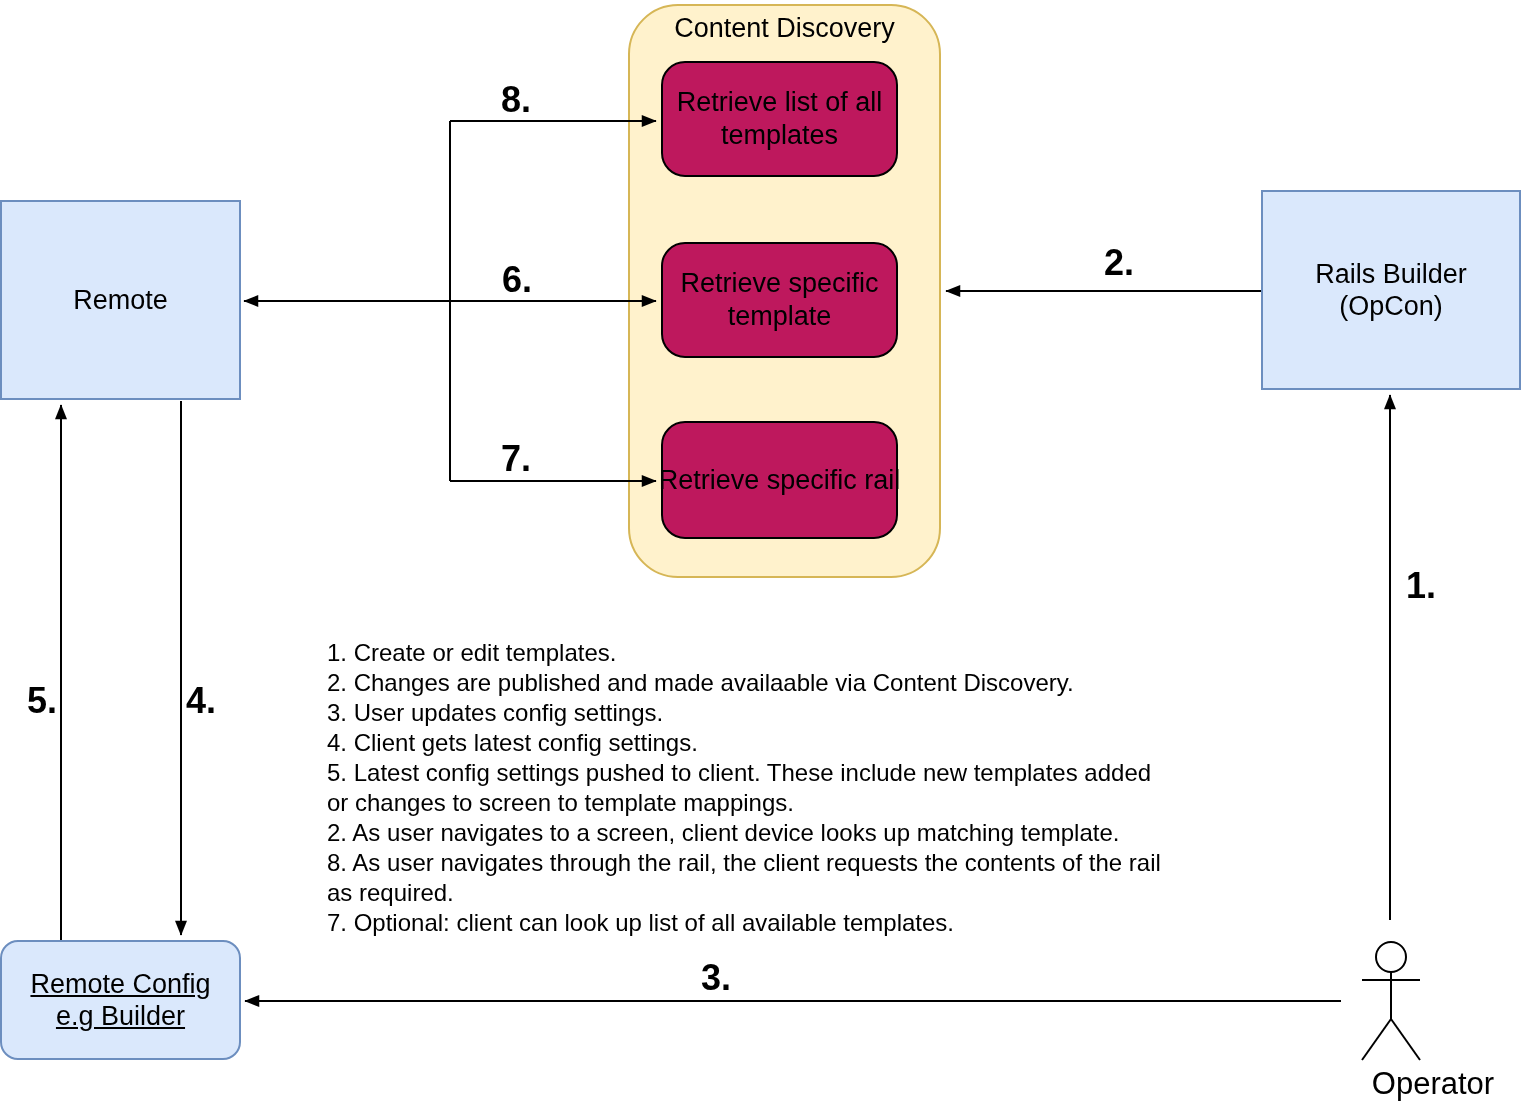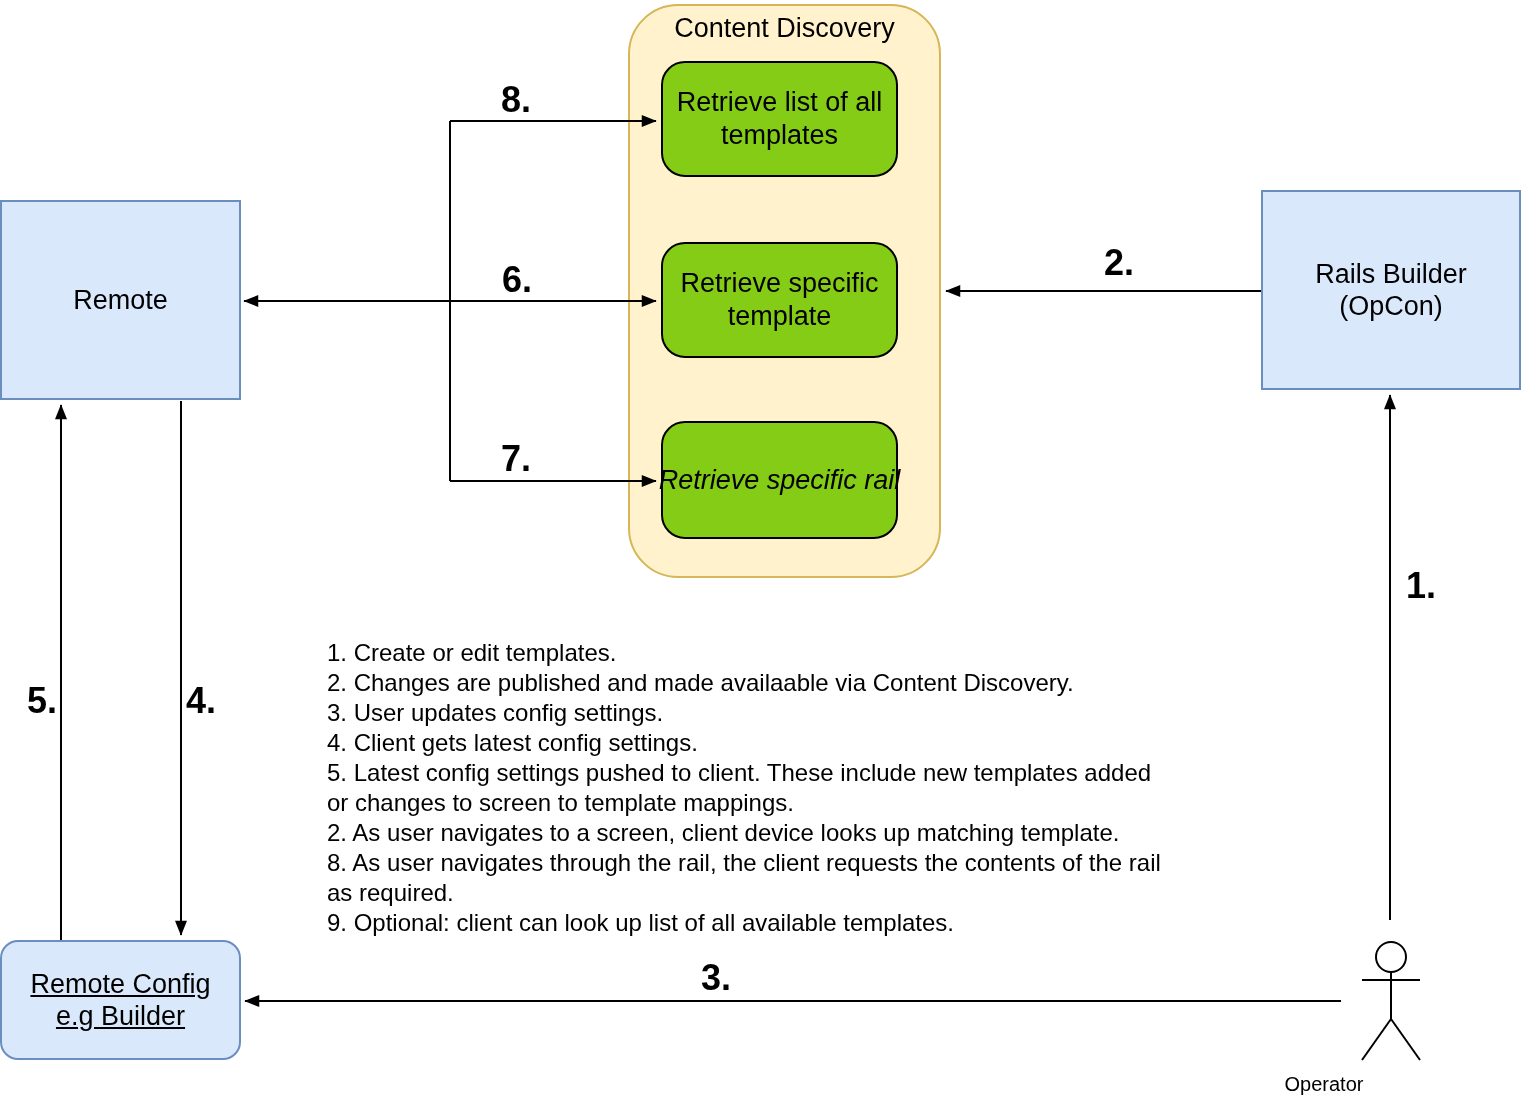--- a/index.html
+++ b/index.html
@@ -25,35 +25,35 @@
   .cd-title {
     left: 628px; top: 13px; width: 313px;
     text-align: center;
     font-size: 27px;
     line-height: 30px;
     z-index: 4;
   }
 
   
   .op-box {
-    background: #84cc16;
+    background: #be185d;
     border: 2px solid #000000;
     border-radius: 24px;
     display: flex;
     align-items: center;
     justify-content: center;
     text-align: center;
     font-size: 27px;
     line-height: 33px;
     padding: 2px 6px;
     z-index: 3;
   }
   .op-box-1 { left: 661px; top: 61px;  width: 237px; height: 116px; }
   .op-box-2 { left: 661px; top: 242px; width: 237px; height: 116px; }
-  .op-box-3 { left: 661px; top: 421px; width: 237px; height: 118px; white-space: nowrap; font-style: italic; }
+  .op-box-3 { left: 661px; top: 421px; width: 237px; height: 118px; white-space: nowrap; }
 
   
   .node {
     background: #DAE8FC;
     border: 2px solid #6C8EBF;
     display: flex;
     flex-direction: column;
     align-items: center;
     justify-content: center;
     text-align: center;
@@ -90,23 +90,23 @@
   .notes {
     left: 327px; top: 638px; width: 900px;
     font-size: 24px;
     line-height: 30px;
     z-index: 4;
   }
   .notes .line { white-space: nowrap; }
 
   
   .operator-label {
-    left: 1324px; top: 1069px;
+    left: 1433px; top: 1069px;
     transform: translateX(-50%);
-    font-size: 20px;
+    font-size: 31px;
     line-height: 30px;
     z-index: 4;
     white-space: nowrap;
   }
 </style>
 </head>
 <body>
 
 <div class="canvas">
 
@@ -178,18 +178,18 @@
   <div class="abs notes">
     <div class="line">1. Create or edit templates.</div>
     <div class="line">2. Changes are published and made availaable via Content Discovery.</div>
     <div class="line">3. User updates config settings.</div>
     <div class="line">4. Client gets latest config settings.</div>
     <div class="line">5. Latest config settings pushed to client. These include new templates added</div>
     <div class="line">or changes to screen to template mappings.</div>
     <div class="line">2. As user navigates to a screen, client device looks up matching template.</div>
     <div class="line">8. As user navigates through the rail, the client requests the contents of the rail</div>
     <div class="line">as required.</div>
-    <div class="line">9. Optional: client can look up list of all available templates.</div>
+    <div class="line">7. Optional: client can look up list of all available templates.</div>
   </div>
 
   <div class="abs operator-label">Operator</div>
 
 </div>
 
 </body></html>

